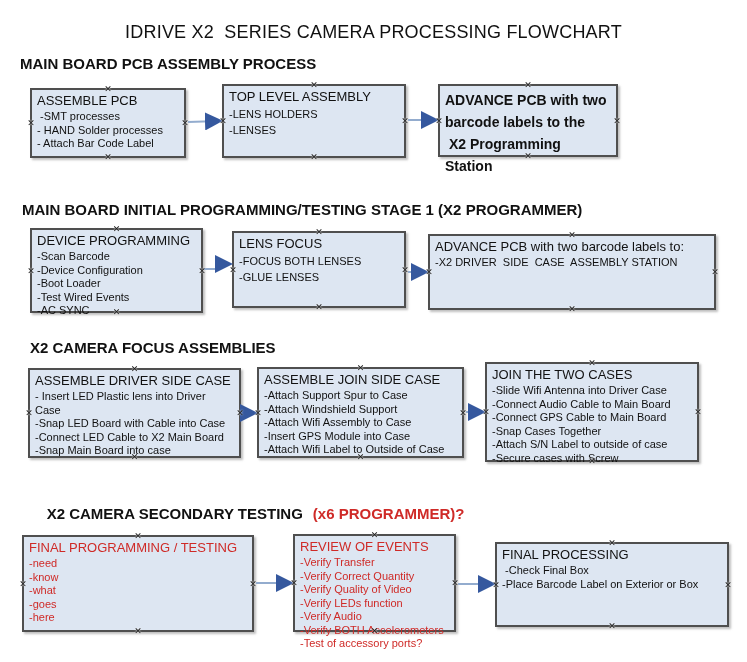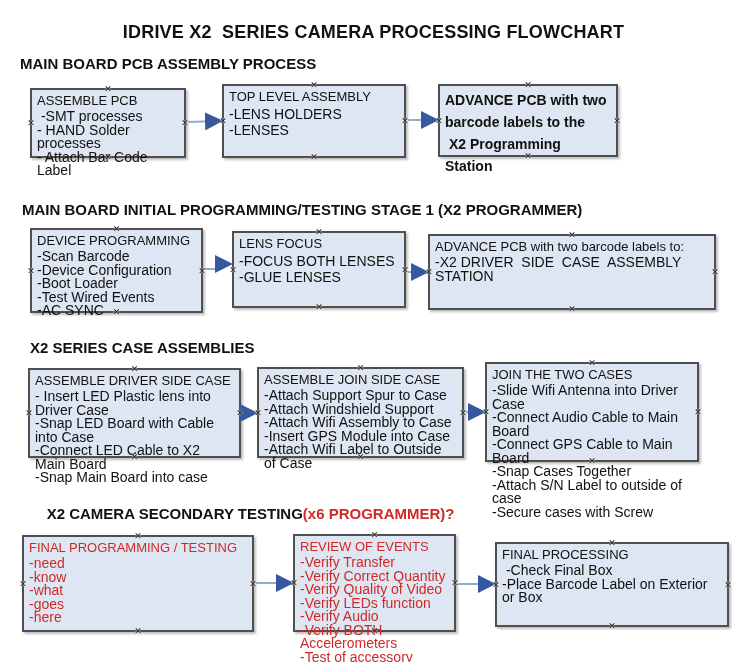--- a/index.html
+++ b/index.html
@@ -3,37 +3,37 @@
 <meta charset="utf-8">
 <style>
   html,body{margin:0;padding:0;background:#fff;}
   .canvas{
     position:relative;width:747px;height:662px;background:#ffffff;
     font-family:"Liberation Sans",sans-serif;color:var(--text-black,#111);
     overflow:hidden;
   }
   .page-title{
     position:absolute;top:22px;left:0;right:0;text-align:center;
-    font-weight:bold;font-size:18px;letter-spacing:.2px;
+    font-weight:normal;font-size:18px;letter-spacing:.2px;
     color:var(--text-black,#111);white-space:pre;
   }
   .sect-heading{
     position:absolute;font-weight:bold;font-size:15px;
     color:var(--text-black,#111);white-space:pre;
   }
-  .sect-heading .red-part{color:var(--text-red,#cf2a27);}
+  .sect-heading .red-part{color:var(--text-red,#cf2a27);margin-left:10px;}
   .fbox{
     position:absolute;box-sizing:border-box;
     background:var(--box-fill,#dde6f2);
     border:2px solid var(--box-border,#4f4f4f);
     box-shadow:2px 2px 2px rgba(140,140,140,.55);
     padding:3px 6px 0 5px;
   }
   .fbox .btitle{font-weight:normal;font-size:13px;line-height:16px;white-space:pre-wrap;margin-bottom:1px;}
-  .fbox .bitems{font-size:14px;}
+  .fbox .bitems{font-size:11px;}
   .fbox .bitems .item{line-height:13.5px;white-space:pre-wrap;}
   .fbox.roomy .bitems .item{line-height:16px;}
   .fbox .blines .item{font-weight:bold;font-size:14px;line-height:22px;white-space:pre-wrap;}
   .fbox.red .btitle,.fbox.red .bitems{color:var(--text-red,#cf2a27);}
   .cp{
     position:absolute;font-size:9px;line-height:1;color:#1a1a1a;
     transform:translate(-50%,-50%);text-shadow:0 0 2px #fff;z-index:3;
     font-family:"DejaVu Sans",sans-serif;
   }
   .cp-t{left:50%;top:-1px}
@@ -61,21 +61,21 @@
     <polyline points="408,272 425,272" marker-end="url(#ah)"></polyline>
     <polyline points="243,413 254,413" marker-end="url(#ah)"></polyline>
     <polyline points="466,412 482,412" marker-end="url(#ah)"></polyline>
     <polyline points="256,583 290,583" marker-end="url(#ah)"></polyline>
     <polyline points="458,584 492,584" marker-end="url(#ah)"></polyline>
   </svg>
 
   <div class="page-title">IDRIVE X2  SERIES CAMERA PROCESSING FLOWCHART</div>
   <div class="sect-heading" style="left:20px;top:55px">MAIN BOARD PCB ASSEMBLY PROCESS</div>
   <div class="sect-heading" style="left:22px;top:201px">MAIN BOARD INITIAL PROGRAMMING/TESTING STAGE 1 (X2 PROGRAMMER)</div>
-  <div class="sect-heading" style="left:30px;top:339px">X2 SERIES CASE ASSEMBLIES</div>
+  <div class="sect-heading" style="left:30px;top:339px">X2 CAMERA FOCUS ASSEMBLIES</div>
   <div class="sect-heading" style="left:30px;top:488px">
     <span>X2 CAMERA SECONDARY TESTING</span><span class="red-part">(x6 PROGRAMMER)?</span>
   </div>
 
   <div class="fbox" style="left:30px;top:88px;width:156px;height:70px">
     <span class="cp cp-t">✕</span>
     <span class="cp cp-b">✕</span>
     <span class="cp cp-l">✕</span>
     <span class="cp cp-r">✕</span>
     <div class="btitle">ASSEMBLE PCB</div>

